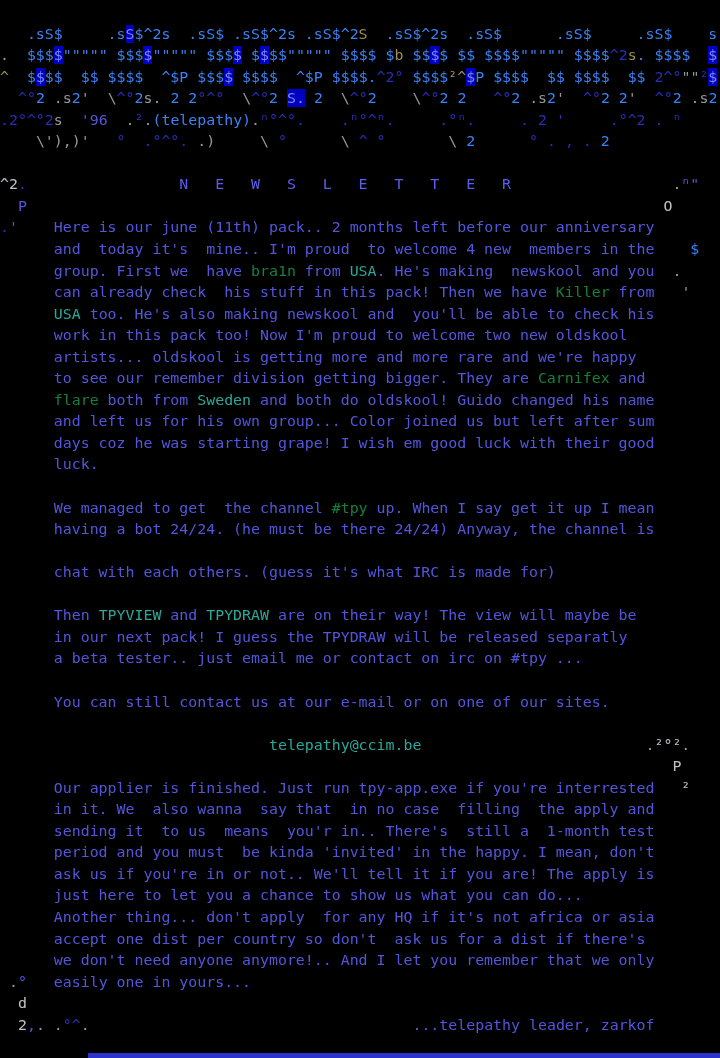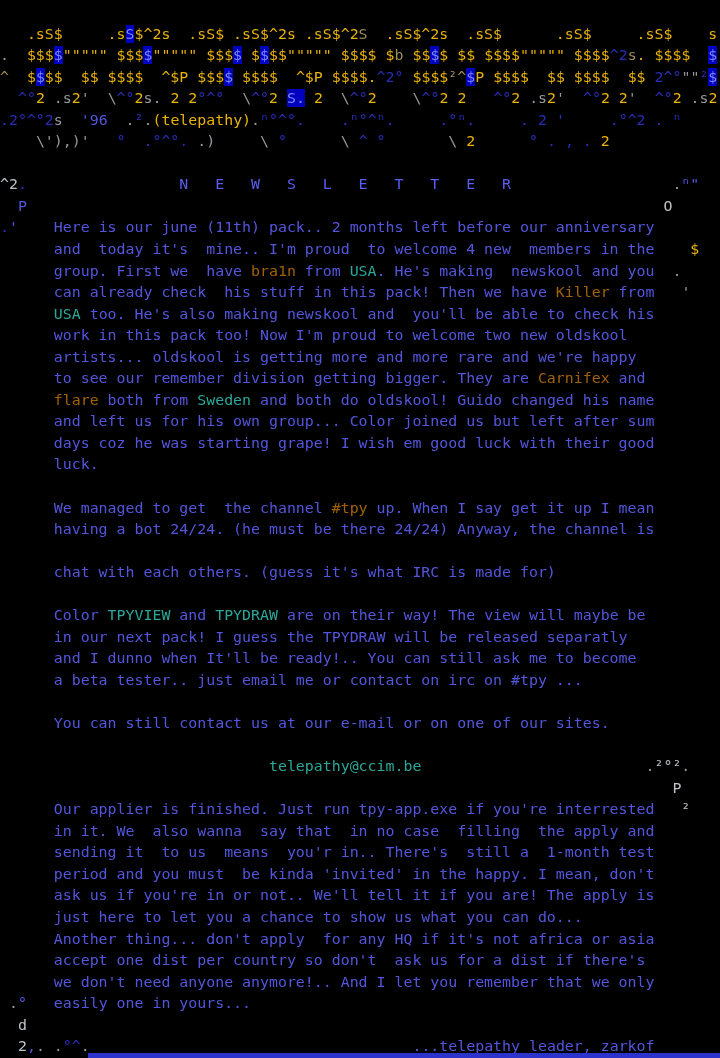--- a/index.html
+++ b/index.html
@@ -1,29 +1,29 @@
 <!DOCTYPE html>
 <html><head>
 <meta charset="utf-8">
 <style>
   html,body{margin:0;padding:0;background:#000;}
   #viewport{position:relative;width:720px;height:1058px;background:#000;overflow:hidden;}
   #screen{position:absolute;top:2px;left:0;width:720px;}
   .row{height:21.55px;line-height:21.55px;font-family:"DejaVu Sans Mono","Liberation Mono",monospace;
        font-size:14.9px;white-space:pre;letter-spacing:0;}
-  .c-art  {color:#eab308;}
+  .c-art  {color:#3b82f6;}
   .c-blue {color:#5356dc;}
   .c-title{color:#5a5ef0;font-weight:normal;}
   .c-dk   {color:#282eb6;}
   .c-hl   {color:#7b86ff;background:#0000c0;}
   .c-gray {color:#95989b;}
   .c-white{color:#bdc2c6;}
   .c-tan  {color:#9d8d58;}
   .c-teal {color:#2ba89a;}
-  .c-cyan {color:#a16207;margin-top:46px;}
+  .c-cyan {color:#15803d;margin-top:46px;}
   #bottom-strip{position:absolute;left:88px;right:0;bottom:0;height:5px;background:#2c33cc;}
 </style>
 </head>
 <body>
 
 <div id="viewport">
   <div id="screen">
       <div class="row">&nbsp;</div>
       <div class="row"><span class="c-art">   .sS$     .s</span><span class="c-hl">S</span><span class="c-art">$^2s  .sS$ .sS$^2s .sS$^2</span><span class="c-tan">S</span><span class="c-art">  .sS$^2s  .sS$      .sS$     .sS$    s</span></div>
       <div class="row"><span class="c-gray">.</span><span class="c-art">  $$$</span><span class="c-hl">$</span><span class="c-art">""""" $$$</span><span class="c-hl">$</span><span class="c-art">""""" $$$</span><span class="c-hl">$</span><span class="c-art"> $</span><span class="c-hl">$</span><span class="c-art">$$""""" $$$$ $</span><span class="c-tan">b</span><span class="c-art"> $$</span><span class="c-hl">$</span><span class="c-art">$ $$ $$$$""""" $$$$</span><span class="c-dk">^2</span><span class="c-tan">s</span><span class="c-art">. $$$$  </span><span class="c-hl">$</span></div>
@@ -45,23 +45,22 @@
       <div class="row"><span class="c-blue">      </span><span class="c-cyan">flare</span><span class="c-blue"> both from </span><span class="c-teal">Sweden</span><span class="c-blue"> and both do oldskool! Guido changed his name</span></div>
       <div class="row"><span class="c-blue">      </span><span class="c-blue">and left us for his own group... Color joined us but left after sum</span></div>
       <div class="row"><span class="c-blue">      </span><span class="c-blue">days coz he was starting grape! I wish em good luck with their good</span></div>
       <div class="row"><span class="c-blue">      </span><span class="c-blue">luck.</span></div>
       <div class="row">&nbsp;</div>
       <div class="row"><span class="c-blue">      </span><span class="c-blue">We managed to get  the channel </span><span class="c-cyan">#tpy</span><span class="c-blue"> up. When I say get it up I mean</span></div>
       <div class="row"><span class="c-blue">      </span><span class="c-blue">having a bot 24/24. (he must be there 24/24) Anyway, the channel is</span></div>
       <div class="row"><span class="c-blue">      </span></div>
       <div class="row"><span class="c-blue">      </span><span class="c-blue">chat with each others. (guess it's what IRC is made for)</span></div>
       <div class="row">&nbsp;</div>
-      <div class="row"><span class="c-blue">      </span><span class="c-blue">Color </span><span class="c-teal">TPYVIEW</span><span class="c-blue"> and </span><span class="c-teal">TPYDRAW</span><span class="c-blue"> are on their way! The view will maybe be</span></div>
+      <div class="row"><span class="c-blue">      </span><span class="c-blue">Then </span><span class="c-teal">TPYVIEW</span><span class="c-blue"> and </span><span class="c-teal">TPYDRAW</span><span class="c-blue"> are on their way! The view will maybe be</span></div>
       <div class="row"><span class="c-blue">      </span><span class="c-blue">in our next pack! I guess the TPYDRAW will be released separatly</span></div>
-      <div class="row"><span class="c-blue">      </span><span class="c-blue">and I dunno when It'll be ready!.. You can still ask me to become</span></div>
       <div class="row"><span class="c-blue">      </span><span class="c-blue">a beta tester.. just email me or contact on irc on #tpy ...</span></div>
       <div class="row">&nbsp;</div>
       <div class="row"><span class="c-blue">      </span><span class="c-blue">You can still contact us at our e-mail or on one of our sites.</span></div>
       <div class="row">&nbsp;</div>
       <div class="row"><span class="c-blue">                              </span><span class="c-teal">telepathy@ccim.be</span><span class="c-blue">                         </span><span class="c-gray">.</span><span class="c-white">²°²</span><span class="c-gray">.</span></div>
       <div class="row"><span class="c-blue">                                                                           </span><span class="c-white">P</span></div>
       <div class="row"><span class="c-blue">      </span><span class="c-blue">Our applier is finished. Just run tpy-app.exe if you're interrested</span><span class="c-blue">   </span><span class="c-white">²</span></div>
       <div class="row"><span class="c-blue">      </span><span class="c-blue">in it. We  also wanna  say that  in no case  filling  the apply and</span></div>
       <div class="row"><span class="c-blue">      </span><span class="c-blue">sending it  to us  means  you'r in.. There's  still a  1-month test</span></div>
       <div class="row"><span class="c-blue">      </span><span class="c-blue">period and you must  be kinda 'invited' in the happy. I mean, don't</span></div>

